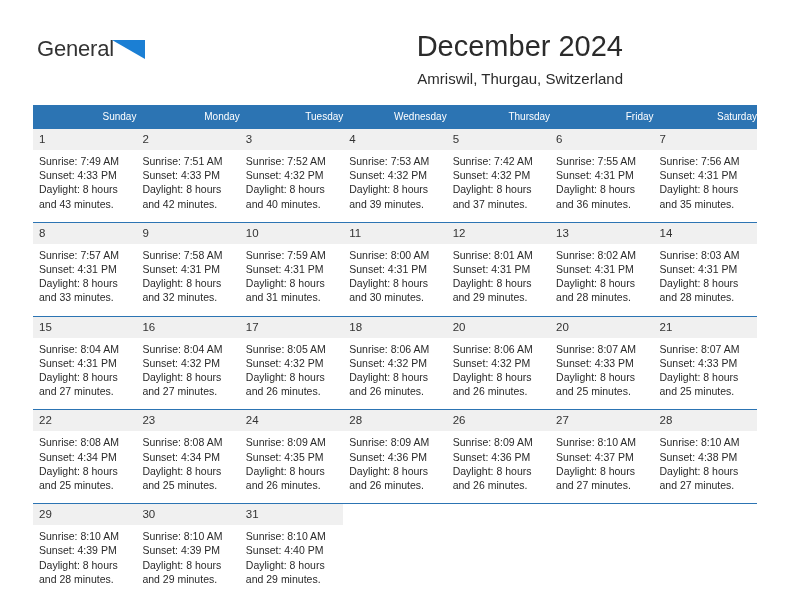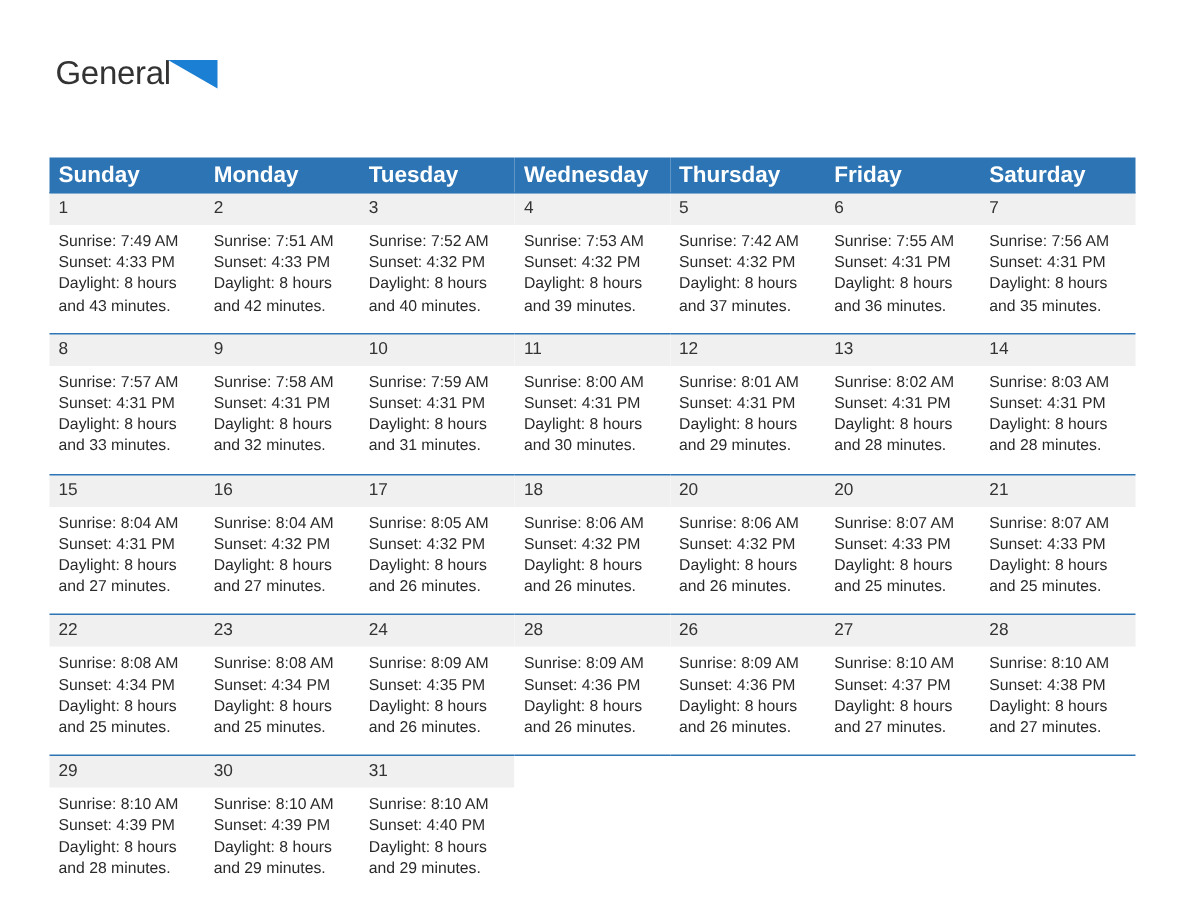--- a/index.html
+++ b/index.html
@@ -89,23 +89,23 @@
     position: absolute;
     left: 33px;
     top: 105px;
     width: 724px;
     border-collapse: collapse;
     table-layout: fixed;
   }
   .calendar th {
     background: #2c74b3;
     color: #ffffff;
-    font-size: 15px;
-    font-weight: bold;
-    text-align: left;
+    font-size: 10px;
+    font-weight: normal;
+    text-align: right;
     padding: 5px 0 5px 6px;
     height: 11px;
     line-height: 13px;
     border: none;
   }
   .spacer-row td {
     height: 11px;
     padding: 0;
     border: none;
     background: #ffffff;
@@ -151,20 +151,24 @@
   <div class="header">
 
     <div class="logo">
       <div class="logo-row1">
         <span class="logo-general">General</span><span class="logo-tri"><svg width="34" height="22" viewBox="0 0 34 22">
               <polygon points="0,2 33,2 33,21" fill="#1b7fd4"></polygon>
             </svg></span>
       </div>
     </div>
 
+    <div class="title-block">
+      <h1 class="cal-title">December 2024</h1>
+      <div class="cal-subtitle">Amriswil, Thurgau, Switzerland</div>
+    </div>
 
   </div>
 
   <table class="calendar">
     <thead>
       <tr>
         <th>Sunday</th>
         <th>Monday</th>
         <th>Tuesday</th>
         <th>Wednesday</th>

